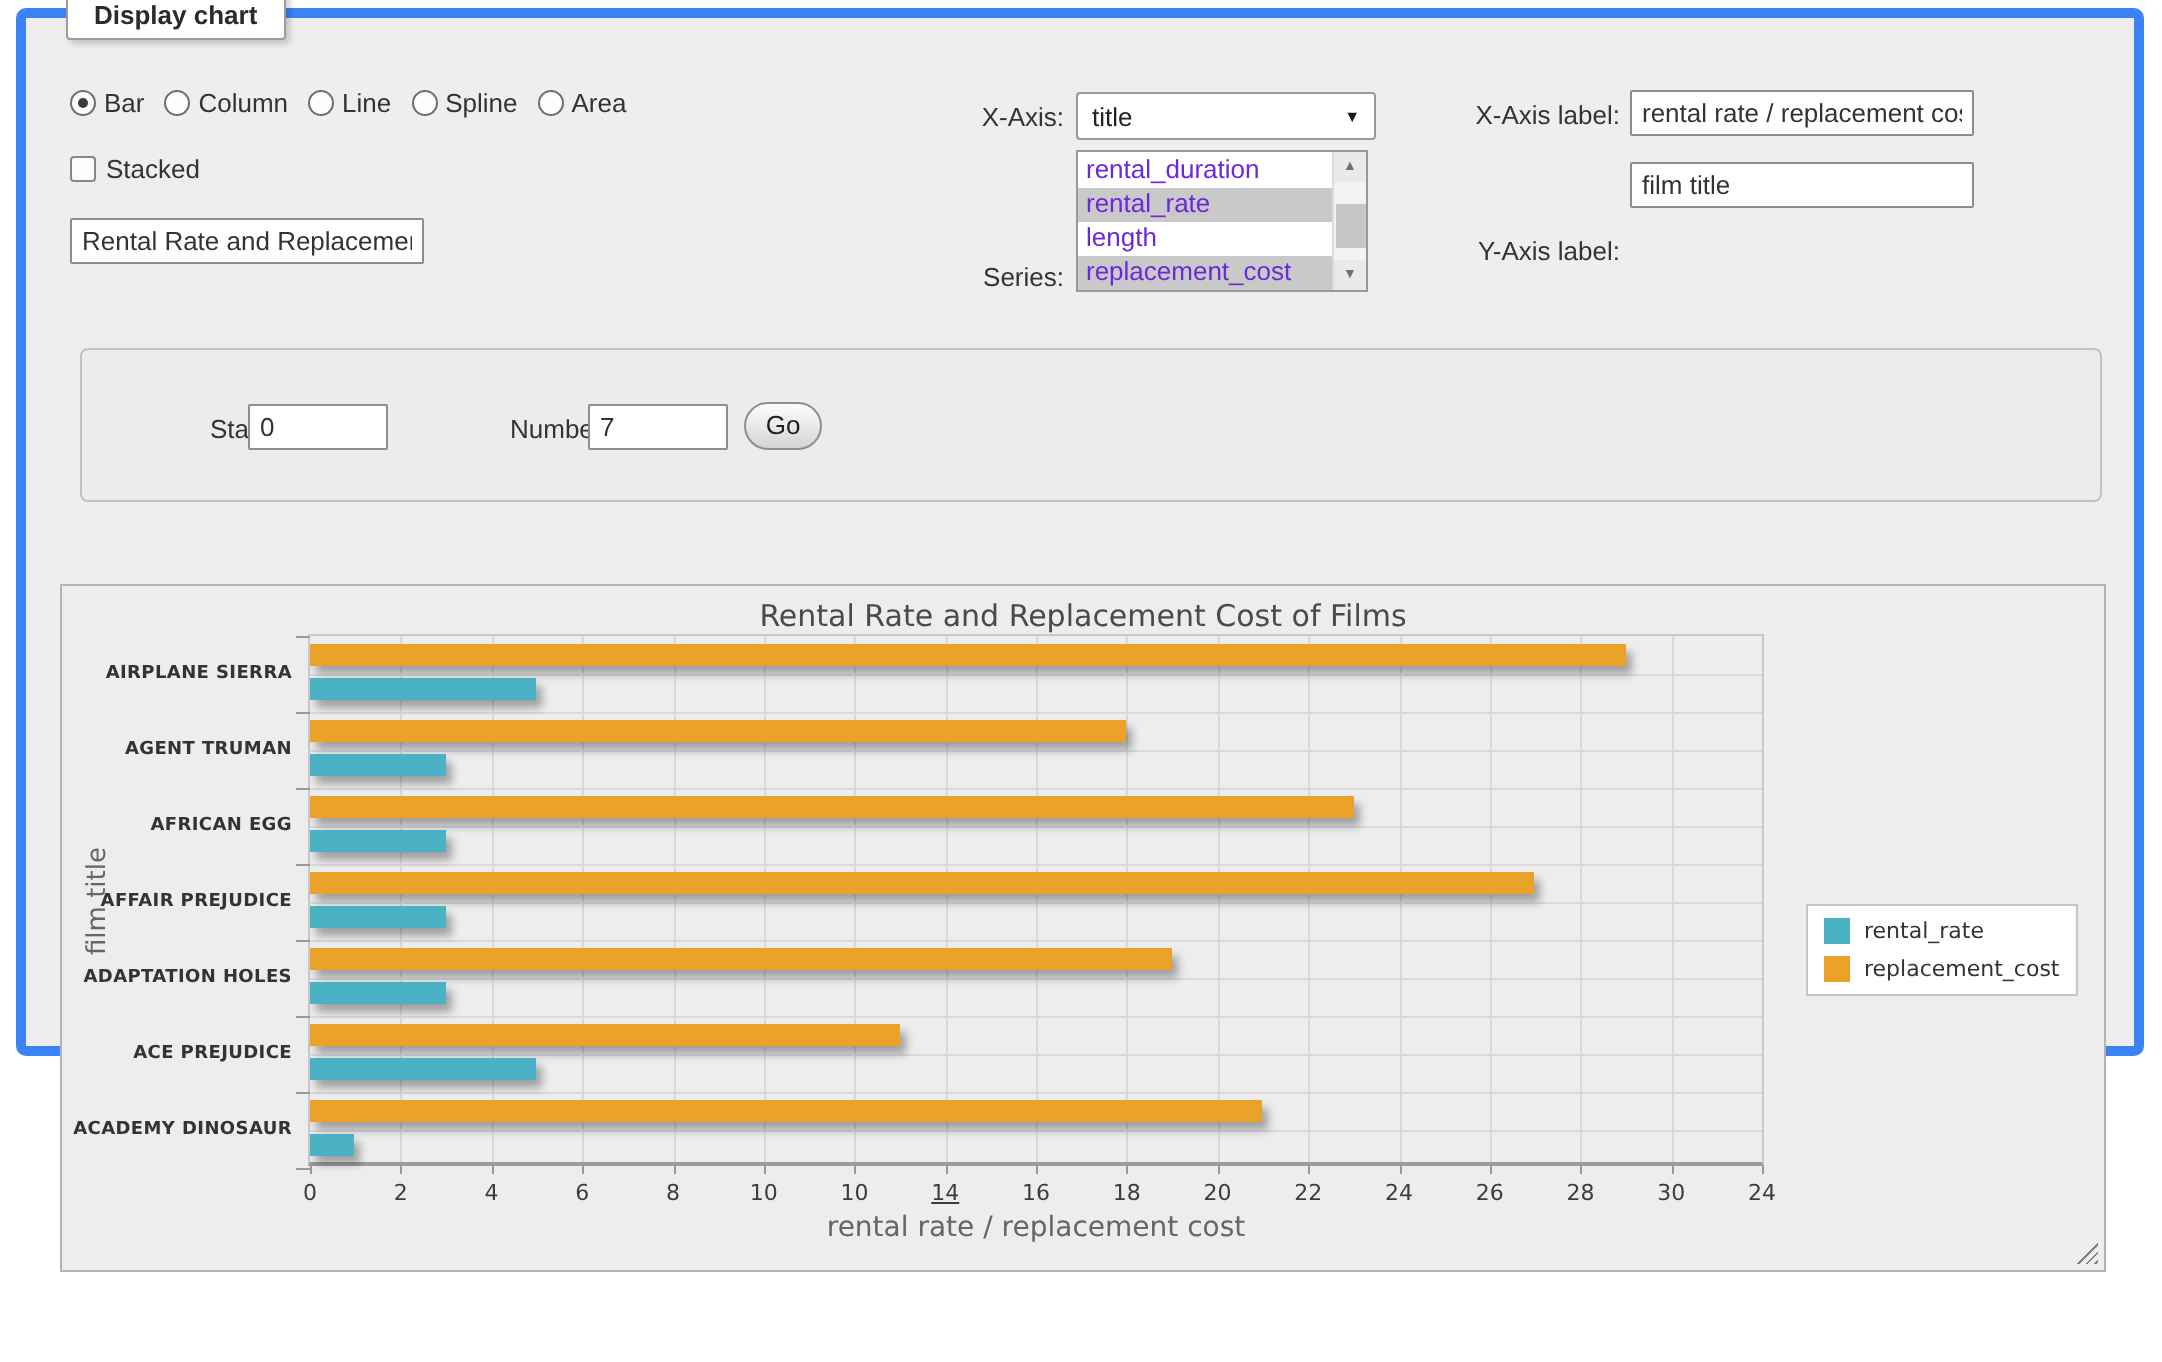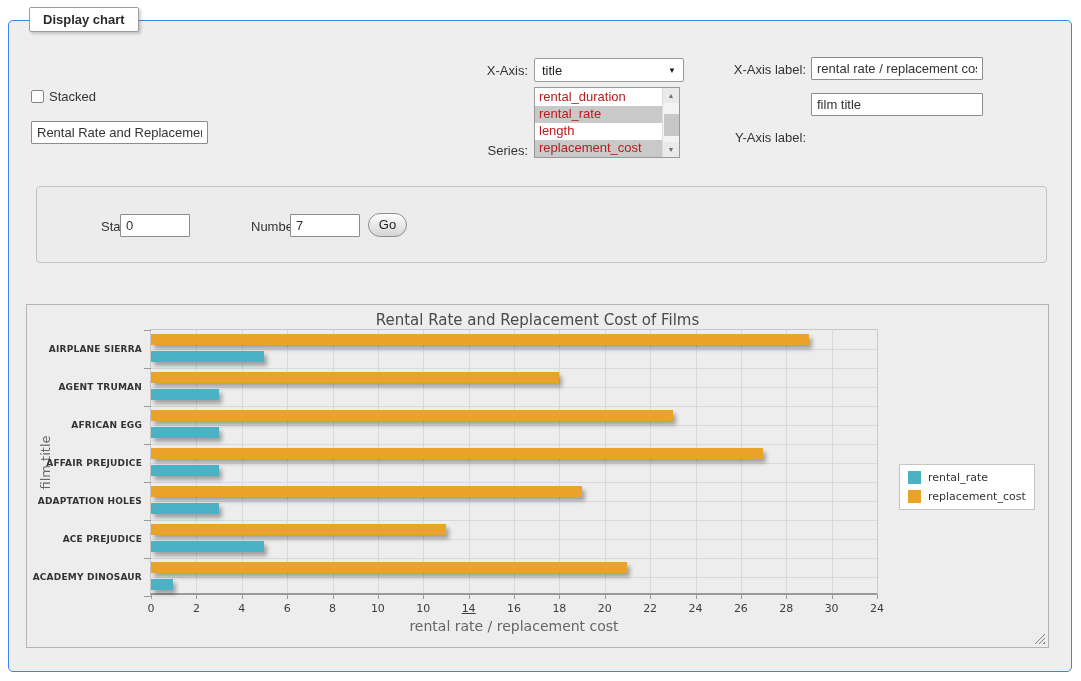--- a/index.html
+++ b/index.html
@@ -4,22 +4,22 @@
 <style>
   * { box-sizing: border-box; }
   html,body { margin:0; padding:0; }
   body {
     width:1081px; height:681px; position:relative; overflow:hidden;
     background:#ffffff; font-family:"Liberation Sans", sans-serif;
   }
 
   
   .fieldset {
-    position:absolute; left:8px; top:20px; width:1064px; height:652px;
-    background:#eeeeee; border:1px solid #3b82f6; border-radius:5px;
+    position:absolute; left:8px; top:4px; width:1064px; height:524px;
+    background:#eeeeee; border:5px solid #3b82f6; border-radius:5px;
   }
   .legend-box {
     position:absolute; left:20px; top:-14px; background:#ffffff;
     border:1px solid #9c9c9c; padding:4px 13px; font-size:13px; font-weight:bold;
     color:#2b2b2b; box-shadow:2px 2px 3px rgba(0,0,0,0.18); border-radius:2px;
   }
 
   
   .radio-row { position:absolute; left:22px; top:35px; display:flex; gap:10px; align-items:center; font-size:13px; color:#333; }
   .radio-item { display:flex; gap:4px; align-items:center; cursor:default; }
@@ -37,21 +37,21 @@
 
   .select-box {
     position:absolute; left:525px; top:37px; width:150px; height:24px; background:#fff;
     border:1px solid #999; border-radius:2px; display:flex; align-items:center;
     justify-content:space-between; padding:0 7px; font-size:13px; color:#222;gap:19px;
   }
   .select-arrow { font-size:8px; color:#1a1a1a; }
 
   .listbox { position:absolute; left:525px; top:66px; width:146px; height:71px; background:#fff; border:1px solid #999; overflow:hidden; }
   .list-options { position:absolute; left:0; top:1px; right:17px; }
-  .list-option { height:17px; line-height:16px; font-size:13px; color:#b91c1c; padding-left:4px; white-space:nowrap; }
+  .list-option { height:17px; line-height:16px; font-size:13px; color:#6d28d9; padding-left:4px; white-space:nowrap; }
   .list-option.selected { background:#c9c9c9; }
   .list-scrollbar { position:absolute; right:0; top:0; width:17px; height:100%; background:#f3f3f3; border-left:1px solid #dcdcdc; }
   .sb-btn { position:absolute; left:0; width:100%; height:15px; background:#eaeaea; color:#6e6e6e; font-size:7px; display:flex; align-items:center; justify-content:center; }
   .sb-btn.up { top:0; }
   .sb-btn.down { bottom:0; }
   .sb-thumb { position:absolute; left:1px; width:15px; top:26px; height:22px; background:#c7c7c7; }
 
   
   .rows-panel { position:absolute; left:27px; top:165px; width:1011px; height:77px; background:#ececec; border:1px solid #c2c2c2; border-radius:4px; }
   .rows-panel .ctl-label { text-align:left;margin-left:44px; }
@@ -89,20 +89,42 @@
     background:repeating-linear-gradient(135deg, transparent 0 2px, #6e6e6e 2px 3px);
     clip-path:polygon(100% 0, 100% 100%, 0 100%); opacity:.85;
   }
 </style>
 </head>
 <body>
 
 <div class="fieldset">
   <div class="legend-box">Display chart</div>
 
+  <div class="radio-row">
+      <span class="radio-item">
+        <span class="radio checked"></span>
+        <span>Bar</span>
+      </span>
+      <span class="radio-item">
+        <span class="radio"></span>
+        <span>Column</span>
+      </span>
+      <span class="radio-item">
+        <span class="radio"></span>
+        <span>Line</span>
+      </span>
+      <span class="radio-item">
+        <span class="radio"></span>
+        <span>Spline</span>
+      </span>
+      <span class="radio-item">
+        <span class="radio"></span>
+        <span>Area</span>
+      </span>
+    </div>
 
   <div class="stacked-row">
     <span class="checkbox"></span>
     <span>Stacked</span>
   </div>
 
   <input class="text-input" style="left: 22px; top: 100px; width: 177px; height: 23px;" value="Rental Rate and Replacement Cost of Films">
 
   <div class="ctl-label" style="left:445px; top:42px; width:74px;">X-Axis:</div>
   <div class="select-box">

